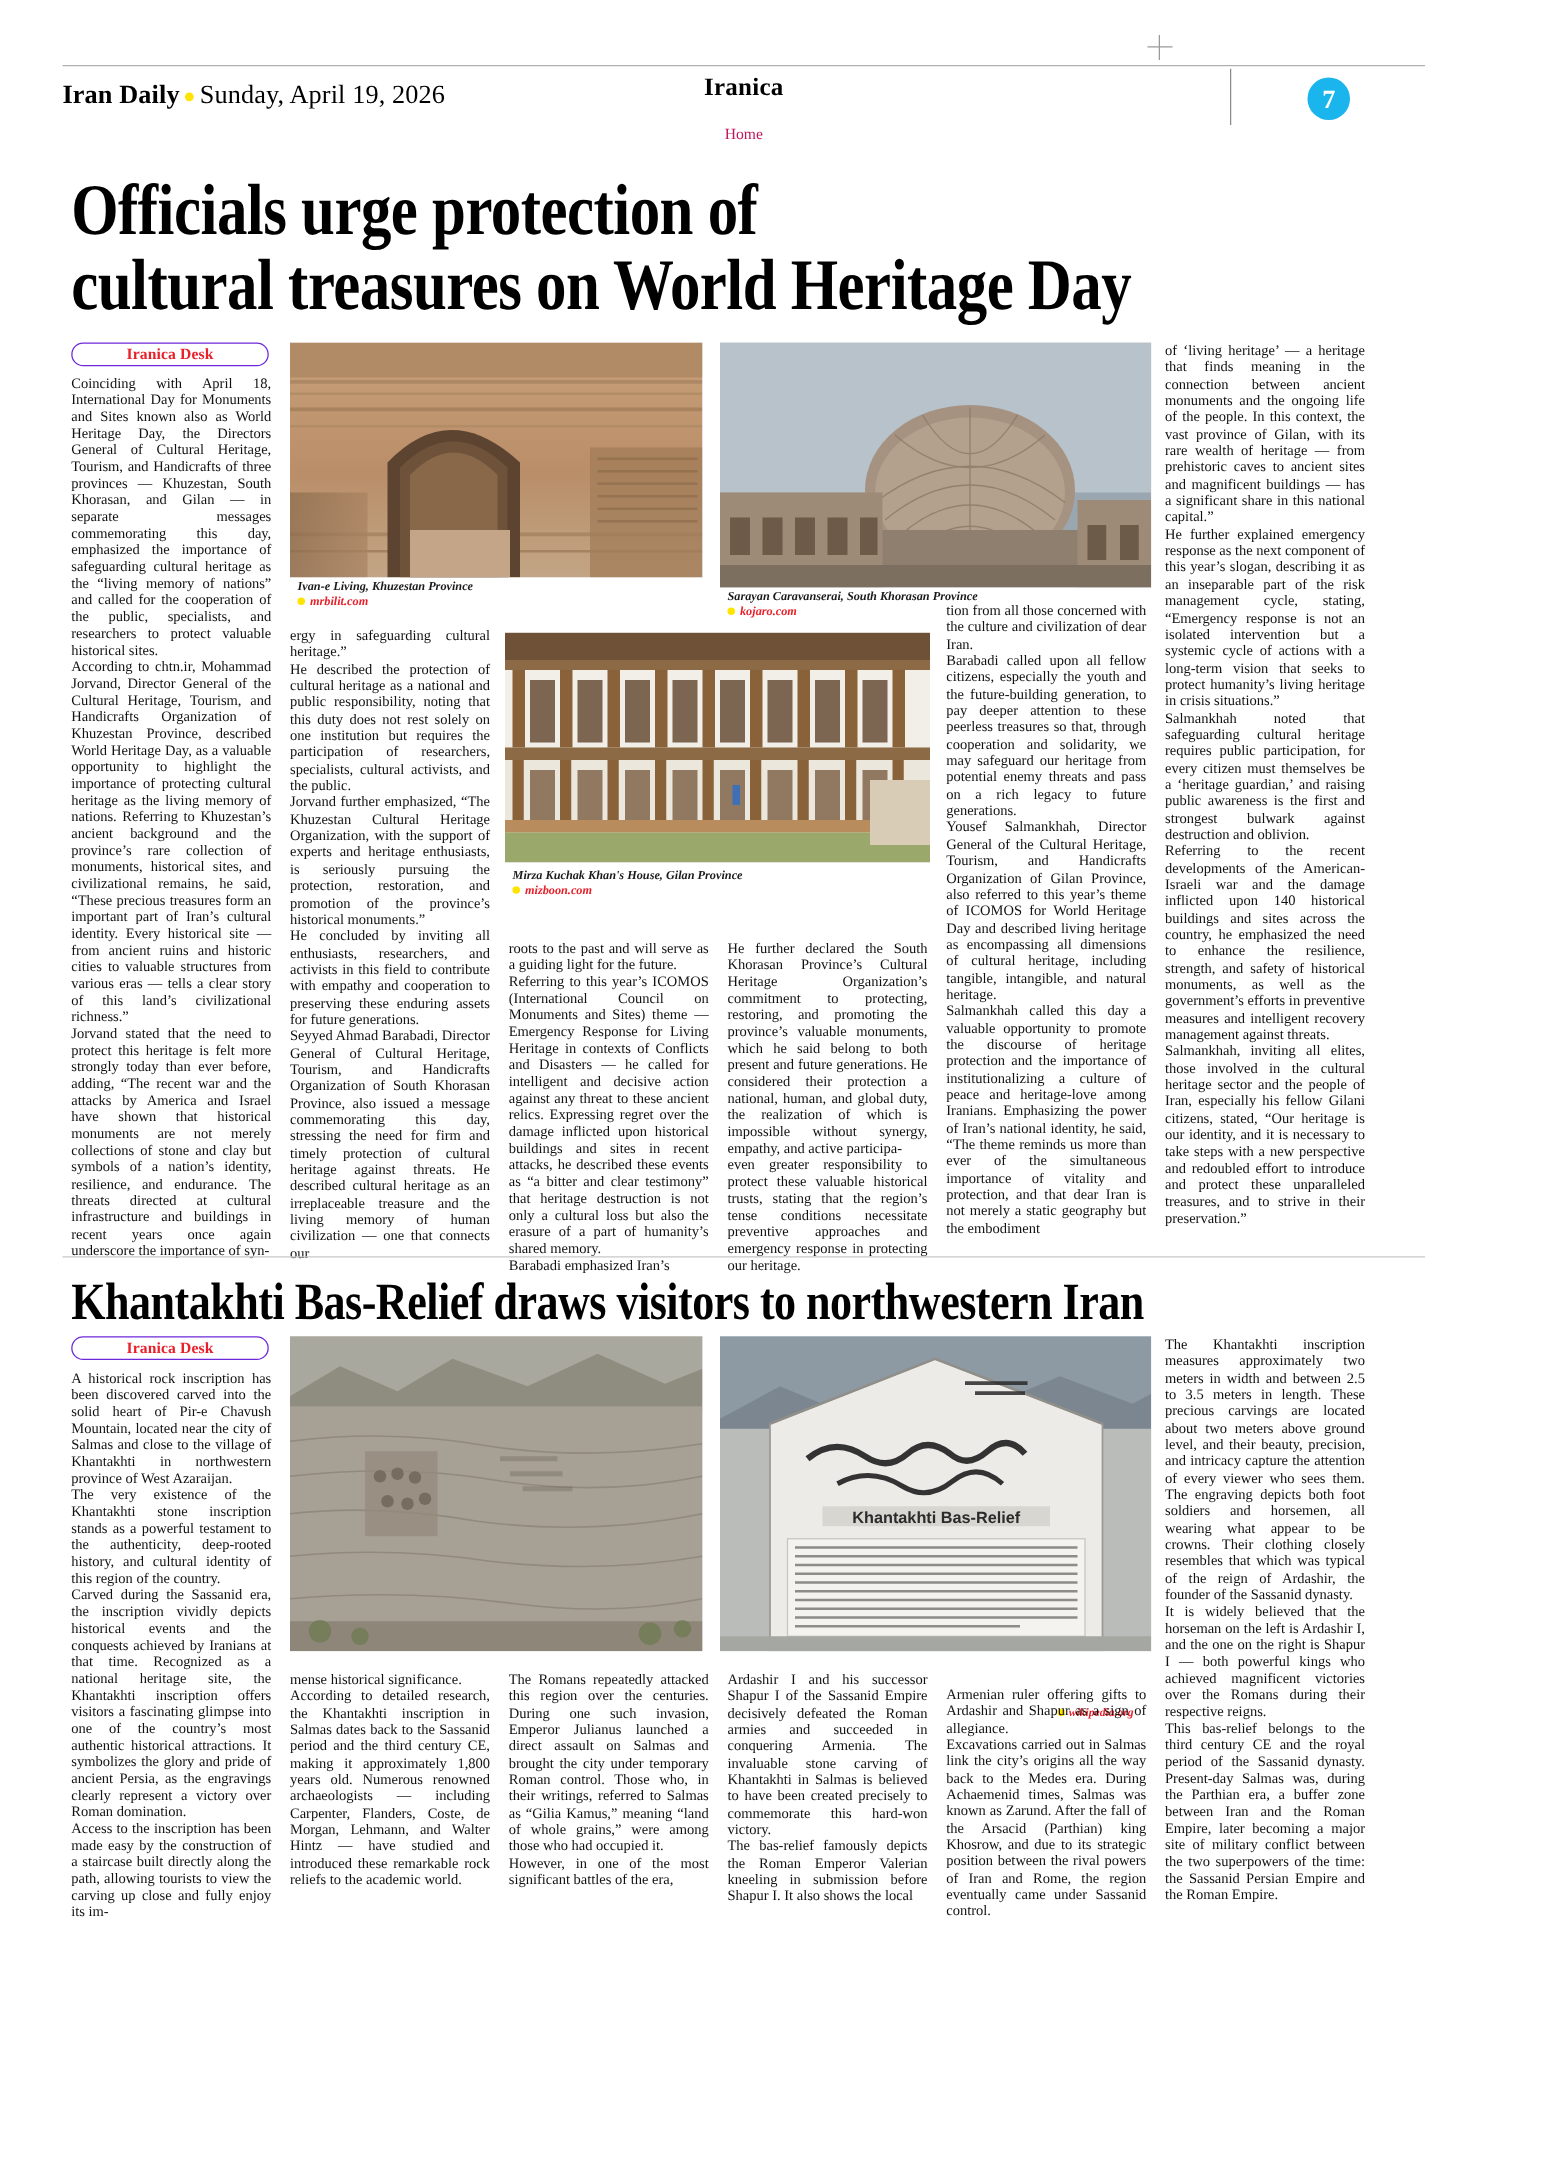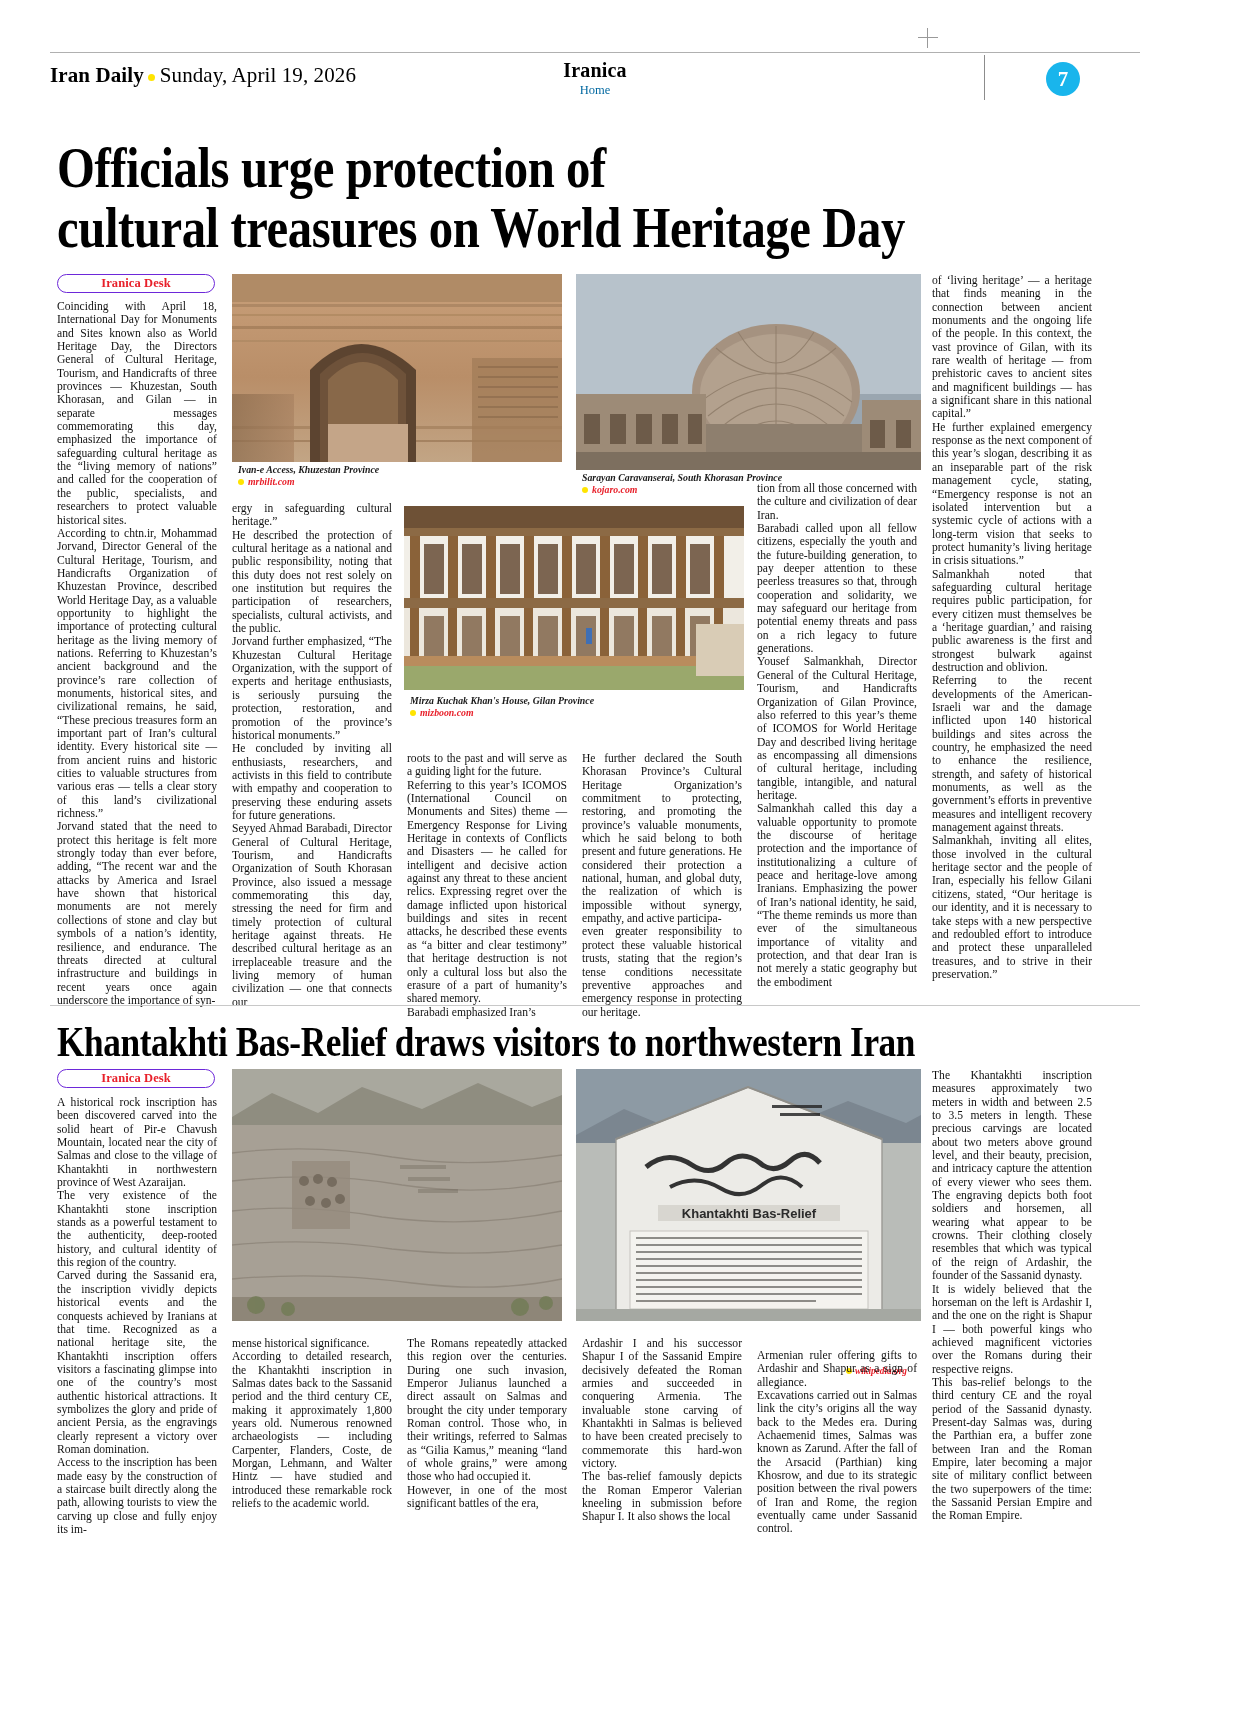--- a/index.html
+++ b/index.html
@@ -35,21 +35,21 @@
   .mh-left .paper { font-weight:bold; }
   .dot {
     display:inline-block; width:7px; height:7px; border-radius:50%;
     background:#ffe400; margin:0 5px 0 4px; vertical-align:1px;
   }
   .mh-center {
     position:absolute; left:0; right:0; top:6px;
     text-align:center;
   }
   .mh-center .sect { font-size:20px; font-weight:bold; letter-spacing:.2px; }
-  .mh-center .sub { font-size:12.5px; color:#0369a1; margin-top:1px; }
+  .mh-center .sub { font-size:12.5px; color:#be185d; margin-top:18px; }
   .mh-rule {
     position:absolute; left:934px; top:2px; width:1px; height:45px;
     background:#8c8c8c;
   }
   .pagebadge {
     position:absolute; left:1046px; top:62px;
     width:34px; height:34px; border-radius:50%;
     background:#19b5ec; color:#fff;
     font-family:"Liberation Serif", serif;
     font-size:21px; font-weight:bold;
@@ -177,21 +177,21 @@
         <rect x="246" y="92" width="80" height="2"></rect>
           <rect x="246" y="102" width="80" height="2"></rect>
         <rect x="246" y="112" width="80" height="2"></rect>
           <rect x="246" y="122" width="80" height="2"></rect>
         <rect x="246" y="132" width="80" height="2"></rect>
           <rect x="246" y="142" width="80" height="2"></rect>
       </g>
     </svg>
   </div>
   <div class="capt" style="left:238px; top:464px; width:330px;">
-    <div>Ivan-e Access, Khuzestan Province</div>
+    <div>Ivan-e Living, Khuzestan Province</div>
     <div><span class="sdot"></span><span class="src">mrbilit.com</span></div>
   </div>
 
   <div class="photo" style="left:576px; top:274px; width:345px; height:196px;">
     <svg width="345" height="196" viewBox="0 0 345 196" preserveAspectRatio="none">
       <rect width="345" height="196" fill="#9aa6b0"></rect>
       <rect x="0" y="0" width="345" height="120" fill="#b7c2cb"></rect>
       <ellipse cx="200" cy="118" rx="84" ry="68" fill="#a59280"></ellipse>
       <ellipse cx="200" cy="120" rx="76" ry="60" fill="#b3a18e"></ellipse>
       <g stroke="#8e7c69" stroke-width="1.1" fill="none" opacity="0.85">

